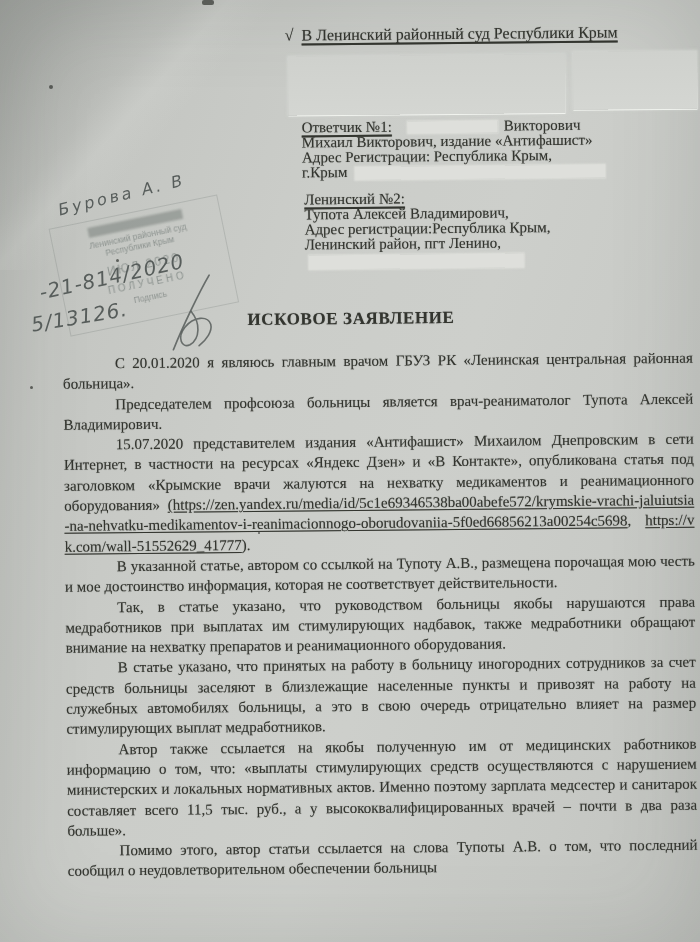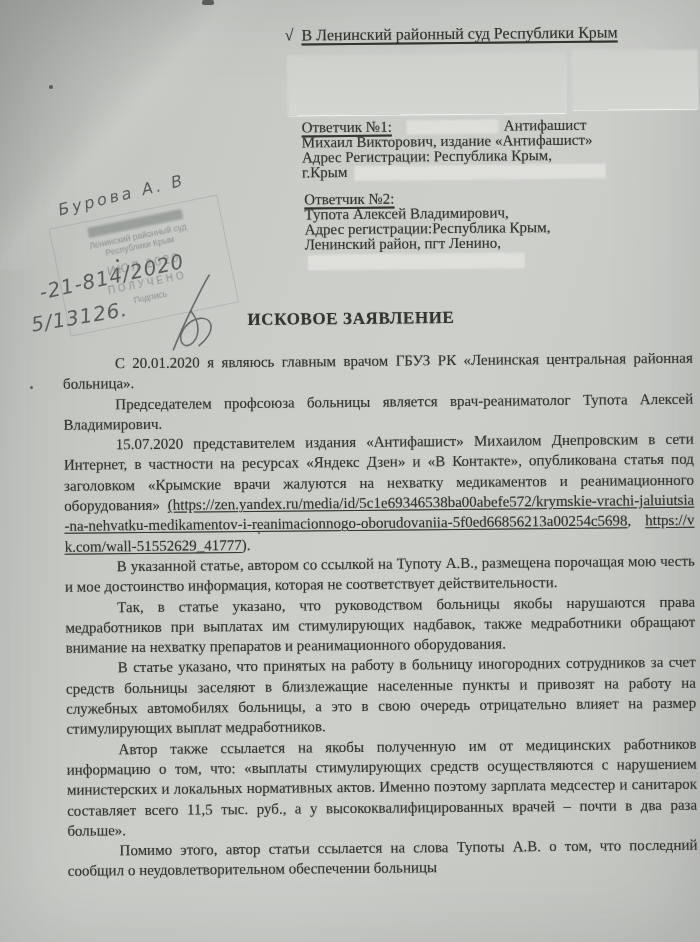--- a/index.html
+++ b/index.html
@@ -79,32 +79,32 @@
       <span class="check">√</span><span class="u">В Ленинский районный суд Республики Крым</span>
     </div>
 
     <div class="patch" style="left:291px;top:56px;width:277px;height:59px;"></div>
     <div class="patch" style="left:576px;top:54px;width:124px;height:58px;"></div>
 
     <div class="resp typed" style="left:304px;top:120px;">
       <div class="row">
         <span class="u" style="padding-right:16px;">Ответчик №1:</span>
         <span class="inline-strip strip" style="width:90px;margin:0 6px 1px 0;"></span>
-        <span>Антифашист</span>
+        <span>Викторович</span>
       </div>
       <div>Михаил Викторович, издание «Антифашист»</div>
       <div>Адрес Регистрации: Республика Крым,</div>
       <div class="row">
         <span>г.Крым</span>
         <span class="inline-strip strip" style="width:250px;height:13px;margin-left:8px;"></span>
       </div>
     </div>
 
     <div class="resp typed" style="left:306px;top:192px;">
-      <div><span class="u">Ответчик №2:</span></div>
+      <div><span class="u">Ленинский №2:</span></div>
       <div>Тупота Алексей Владимирович,</div>
       <div>Адрес регистрации:Республика Крым,</div>
       <div>Ленинский район, пгт Ленино,</div>
       <div class="inline-strip strip" style="width:215px;height:14px;margin:3px 0 0 4px;"></div>
     </div>
 
     <div class="hand hw-name">Бурова А. В</div>
 
     <div class="stamp">
       <div class="smudge"></div>

